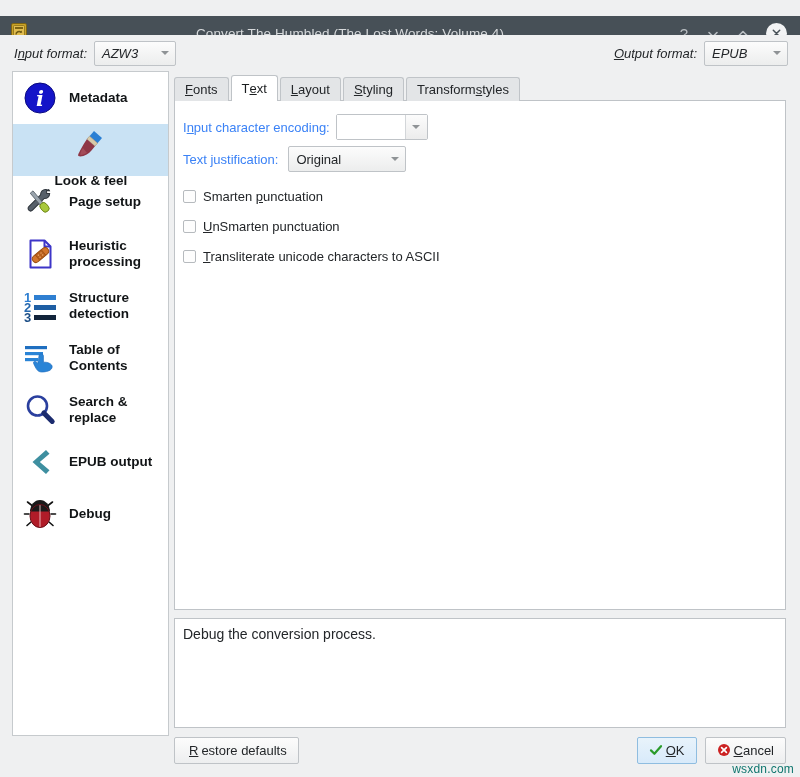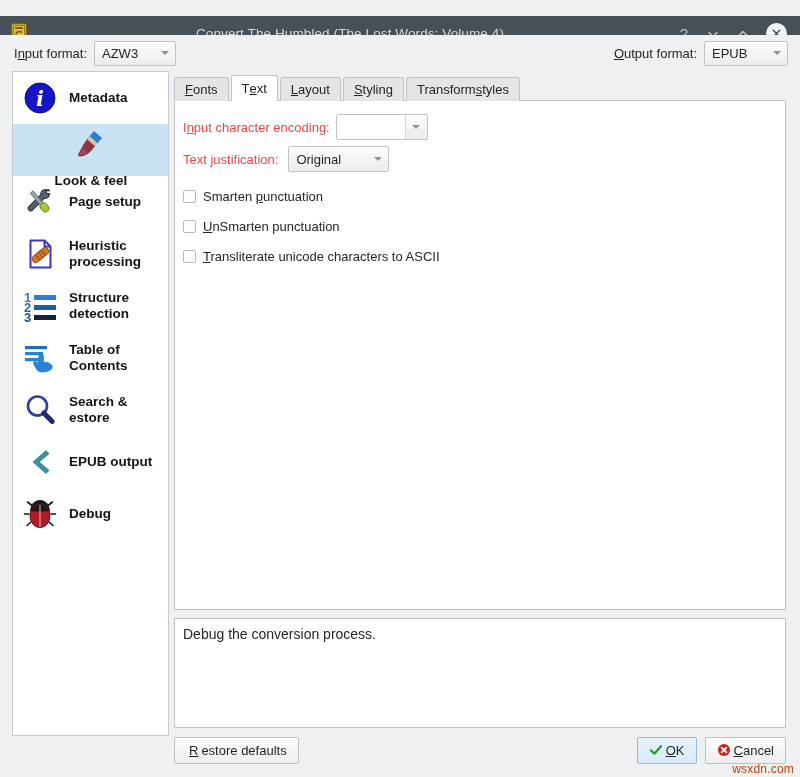--- a/index.html
+++ b/index.html
@@ -78,20 +78,21 @@
   }
 
   
   .format-row {
     position: absolute;
     left: 0; top: 35px;
     width: 800px; height: 36px;
     display: flex;
     align-items: center;
     background: #eff0f1;
+    font-style: italic;
   }
   .fmt-label {
     font-size: 13px;
     color: #232629;
     white-space: nowrap;
   }
   .u { text-decoration: underline; text-underline-offset: 1px; }
   .spacer { flex: 1 1 auto; }
 
   .combo {
@@ -250,21 +251,21 @@
     left: 8px; top: 10px;
     right: 8px;
   }
   .frow {
     display: flex;
     align-items: center;
     height: 32px;
   }
   .frow .flabel {
     font-size: 13px;
-    color: #ef4444;
+    color: #3b82f6;
     white-space: nowrap;
   }
 
   .chk-row {
     display: flex;
     align-items: center;
     height: 30px;
     gap: 7px;
     cursor: default;
     user-select: none;
@@ -315,21 +316,21 @@
     user-select: none;
   }
   .btn.default {
     background: linear-gradient(to bottom, #e8f3fb 0%, #d8eafa 100%);
     border-color: #8fbde0;
   }
   .watermark {
     position: absolute;
     right: 6px; top: 762px;
     font-size: 12px;
-    color: #c2410c;
+    color: #0f766e;
     letter-spacing: .2px;
   }
 </style>
 </head>
 <body>
 
 <div id="app">
 
   <div class="titlebar">
     <div class="titlebar-icon">
@@ -488,21 +489,21 @@
     <div class="side-item">
       <span class="side-ico">
         <svg width="36" height="36" viewBox="0 0 36 36">
           <circle cx="15.5" cy="14" r="9.5" fill="none" stroke="#2a3f9e" stroke-width="2.6"></circle>
           <circle cx="15.5" cy="14" r="7.2" fill="#ffffff"></circle>
           <path d="M21.8 21l8.4 8.4" stroke="#1b2b6e" stroke-width="5" stroke-linecap="round"></path>
         </svg>
       </span>
       <span class="side-label">
         <span>Search &amp;</span>
-        <span class="l2">estore</span>
+        <span class="l2">replace</span>
       </span>
     </div>
 
     <div class="side-item">
       <span class="side-ico">
         <svg width="36" height="36" viewBox="0 0 36 36">
           <path d="M24 6L10.5 18L24 30L27.5 26.2L17.8 18L27.5 9.8z" fill="#3e8fa0"></path>
         </svg>
       </span>
       <span class="side-label">
@@ -572,21 +573,21 @@
           <input class="field" type="text" value="" style="">
           <span class="arrow-box">
               <i></i>
             </span>
         </span>
       </div>
 
       <div class="frow">
         <span class="flabel">Text justification:</span>
         <span style="width:10px"></span>
-        <span class="combo" style="width:101px;height:26px">
+        <span class="combo" style="width:118px;height:26px">
           <span class="cv">Original</span>
           <span class="arrow">
               <i></i>
             </span>
         </span>
       </div>
 
       <div style="height:6px"></div>
 
       <div class="chk-row">

